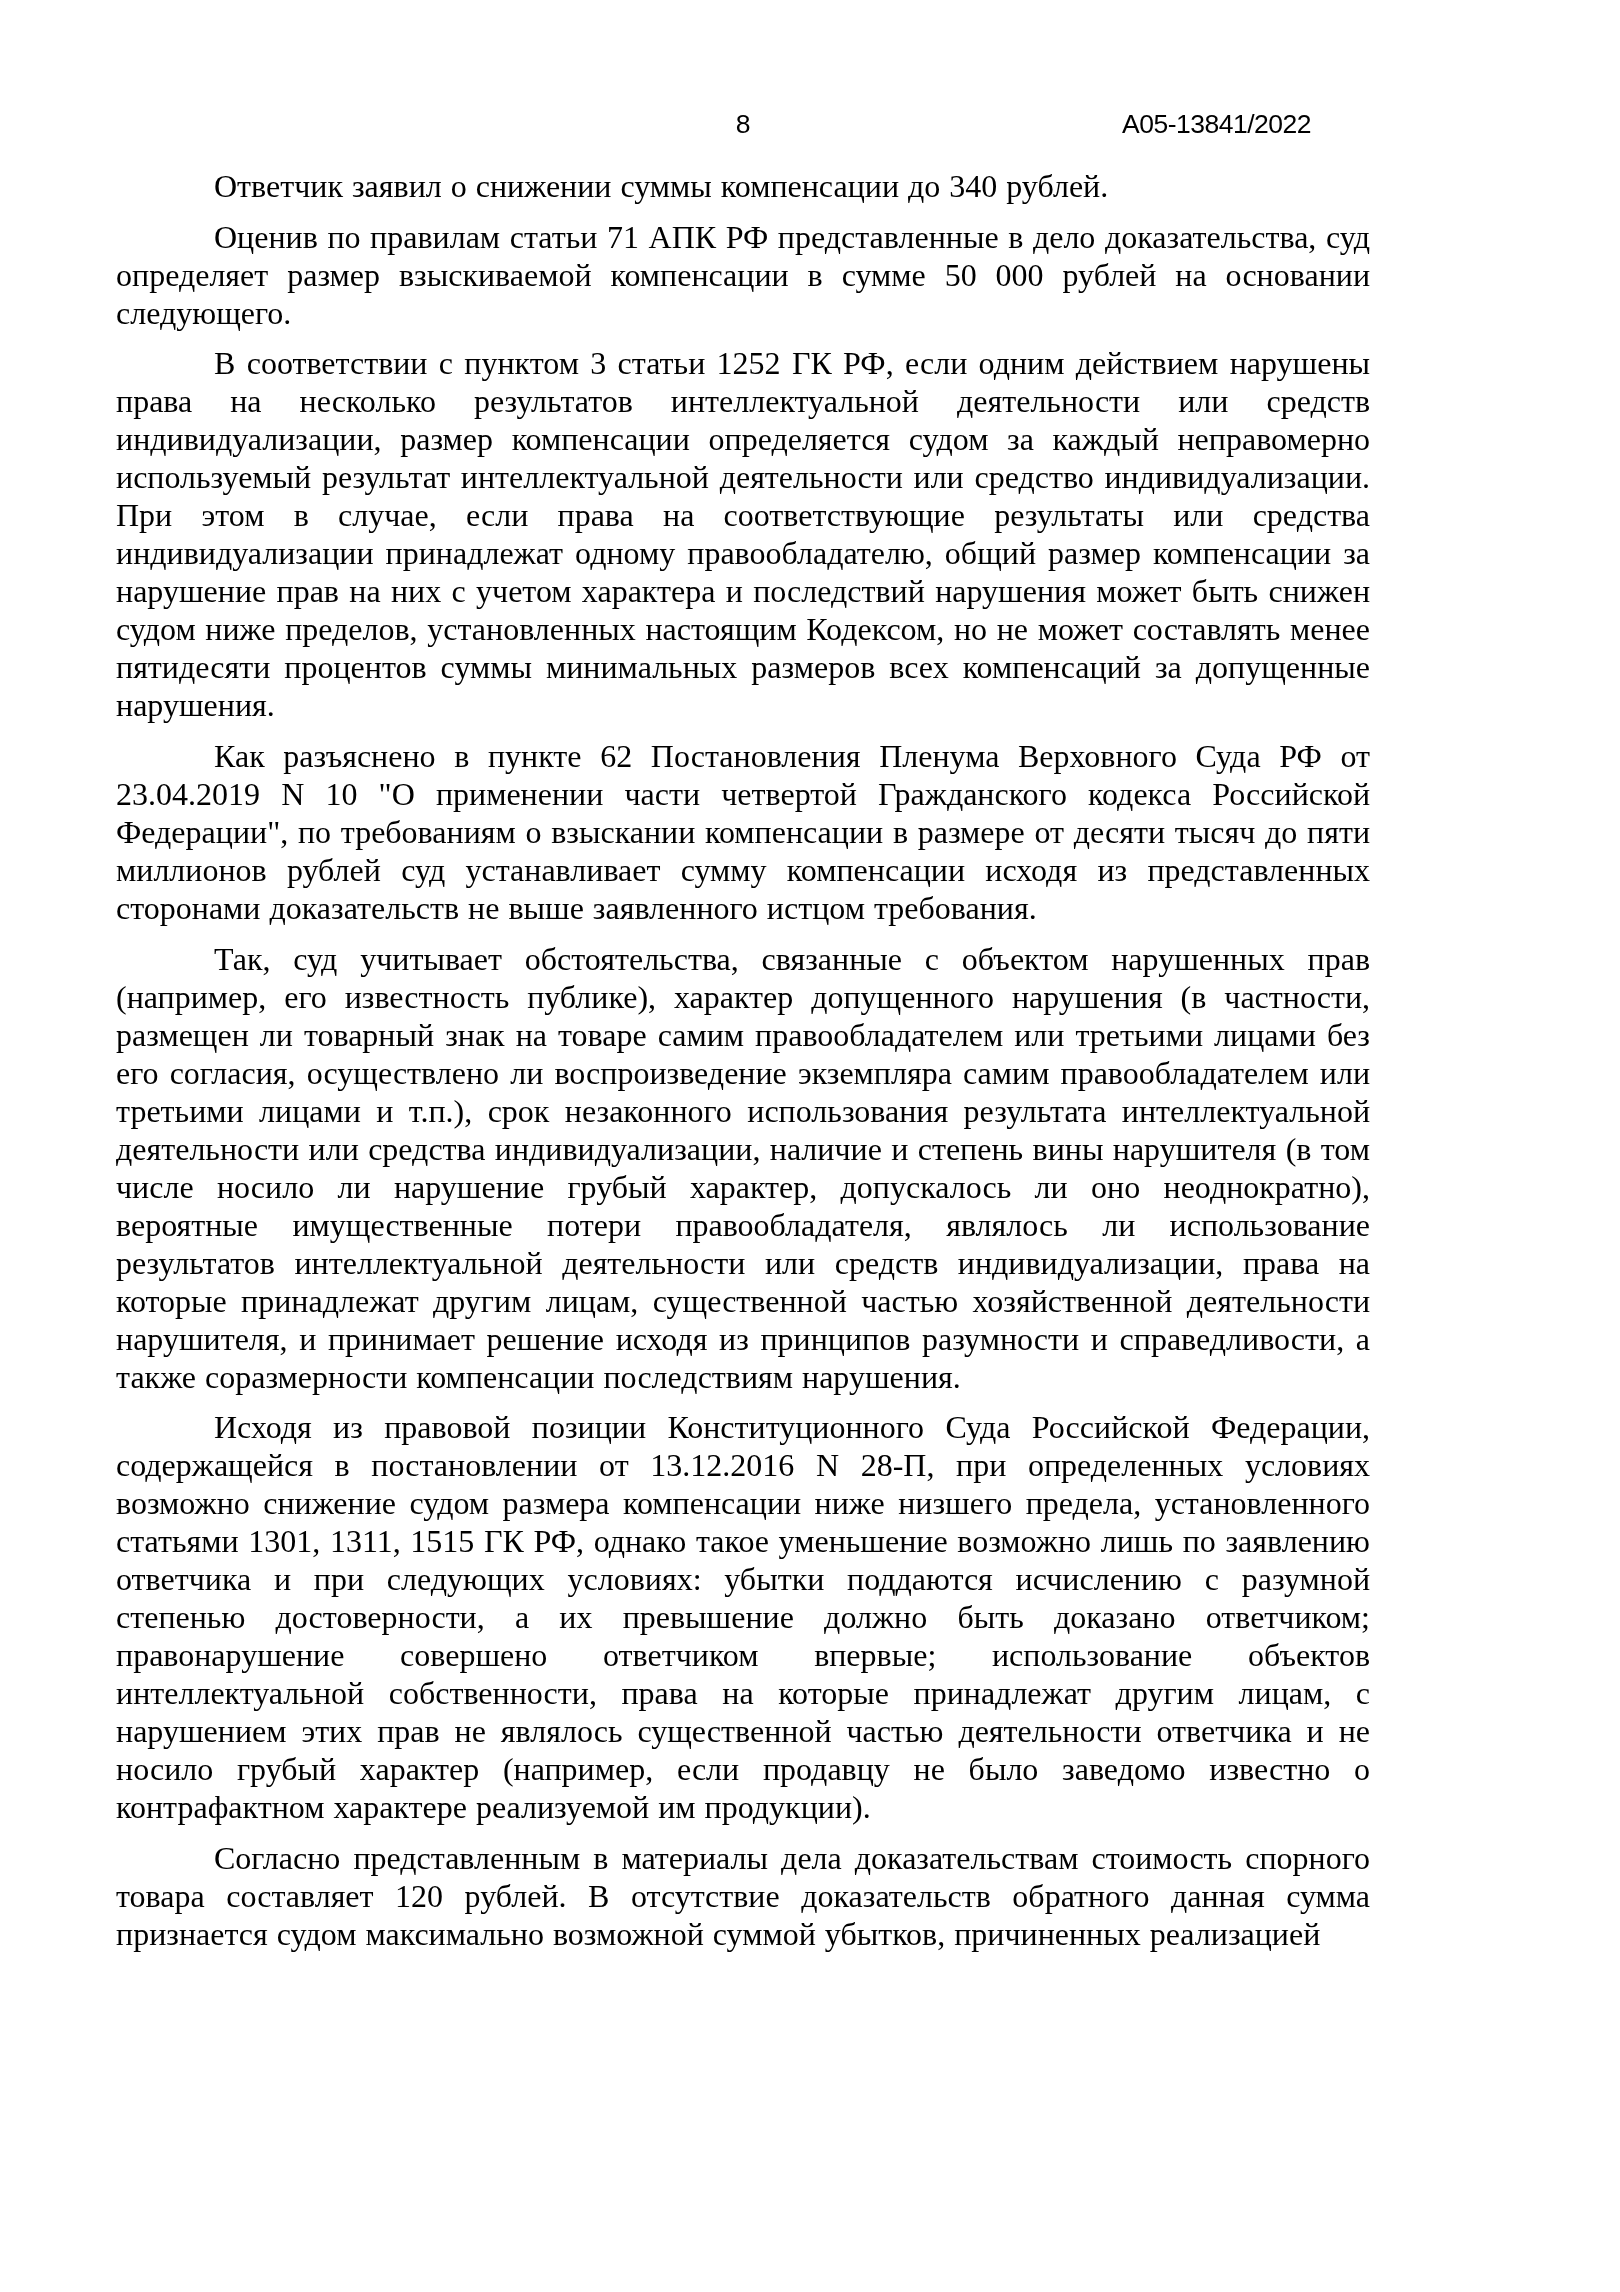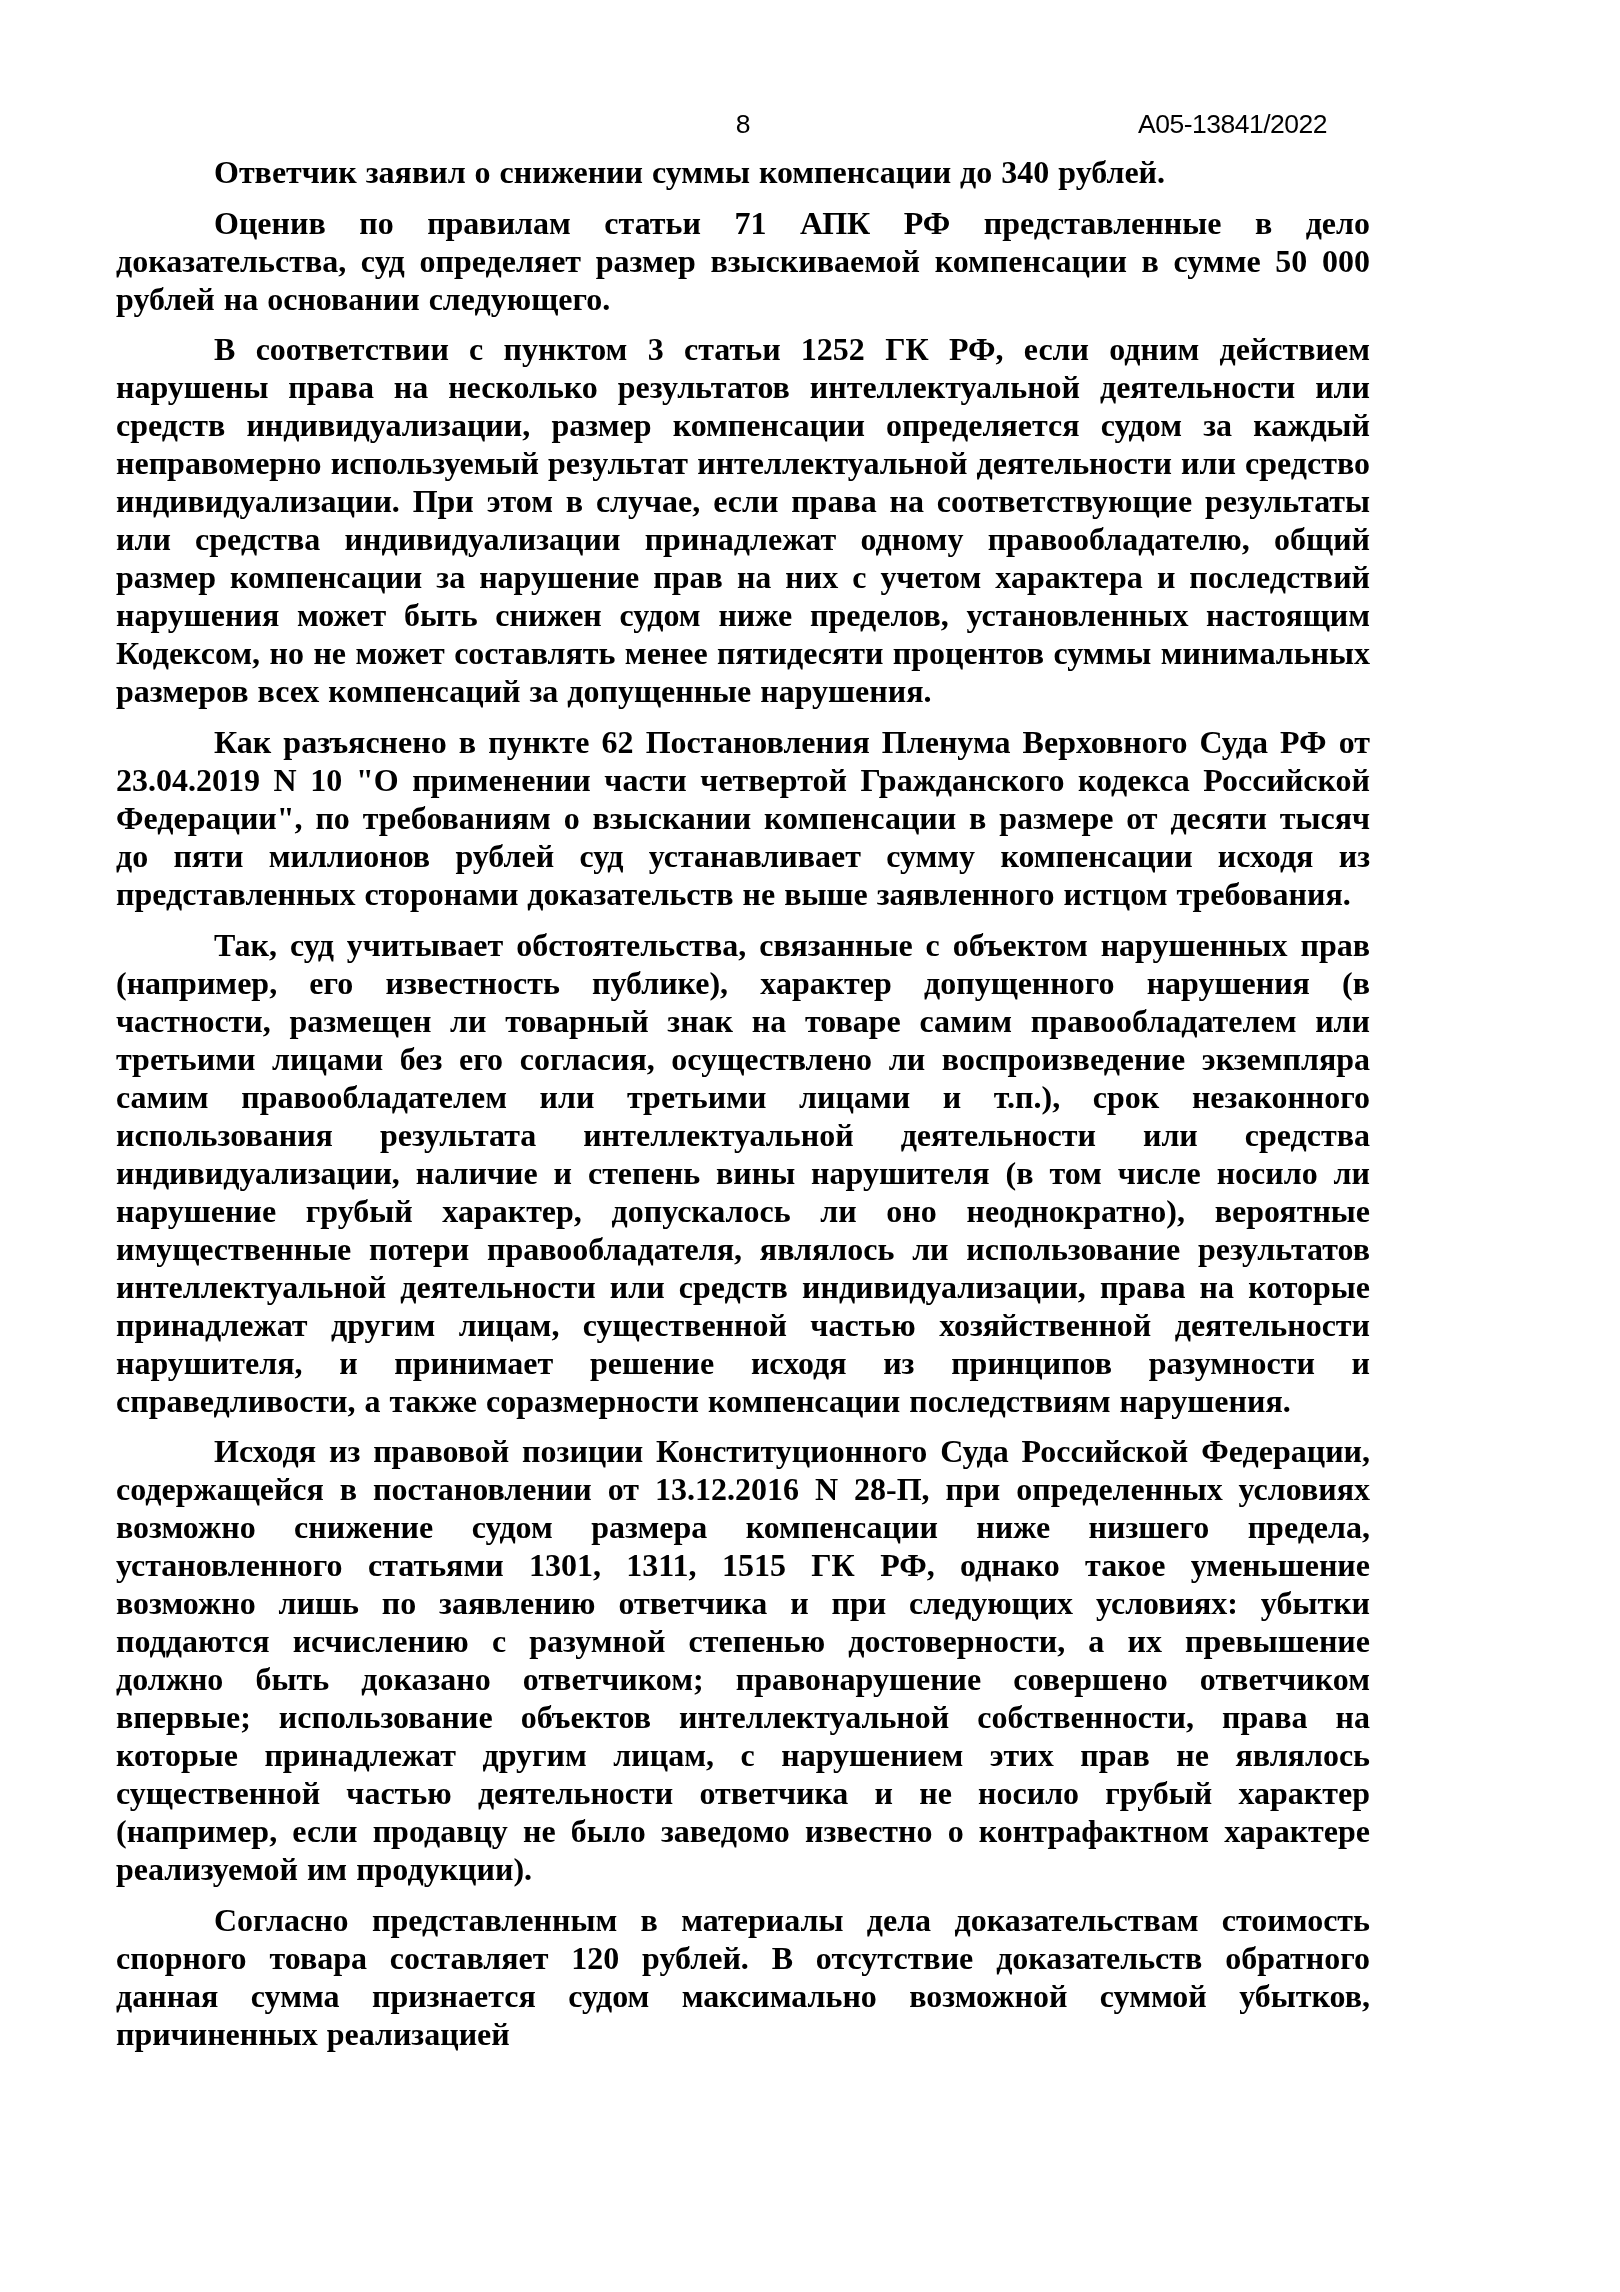--- a/index.html
+++ b/index.html
@@ -33,31 +33,30 @@
   }
   .page-number {
     position: absolute;
     left: 0;
     right: 0;
     text-align: center;
     
   }
   .case-number {
     position: absolute;
-    right: 43px;
+    right: 59px;
     top: 0;
     letter-spacing: -0.5px;
     white-space: nowrap;
   }
   .document-body {
     position: absolute;
-    top: 153px;
+    top: 167px;
     left: 116px;
     width: 1254px;
-    font-weight: bold;
   }
   .document-body p {
     margin: 0 0 12.7px 0;
     font-size: 32px;
     line-height: 38px;
     text-align: justify;
     text-indent: 98px;
     word-spacing: 1px;
   }
 </style>

